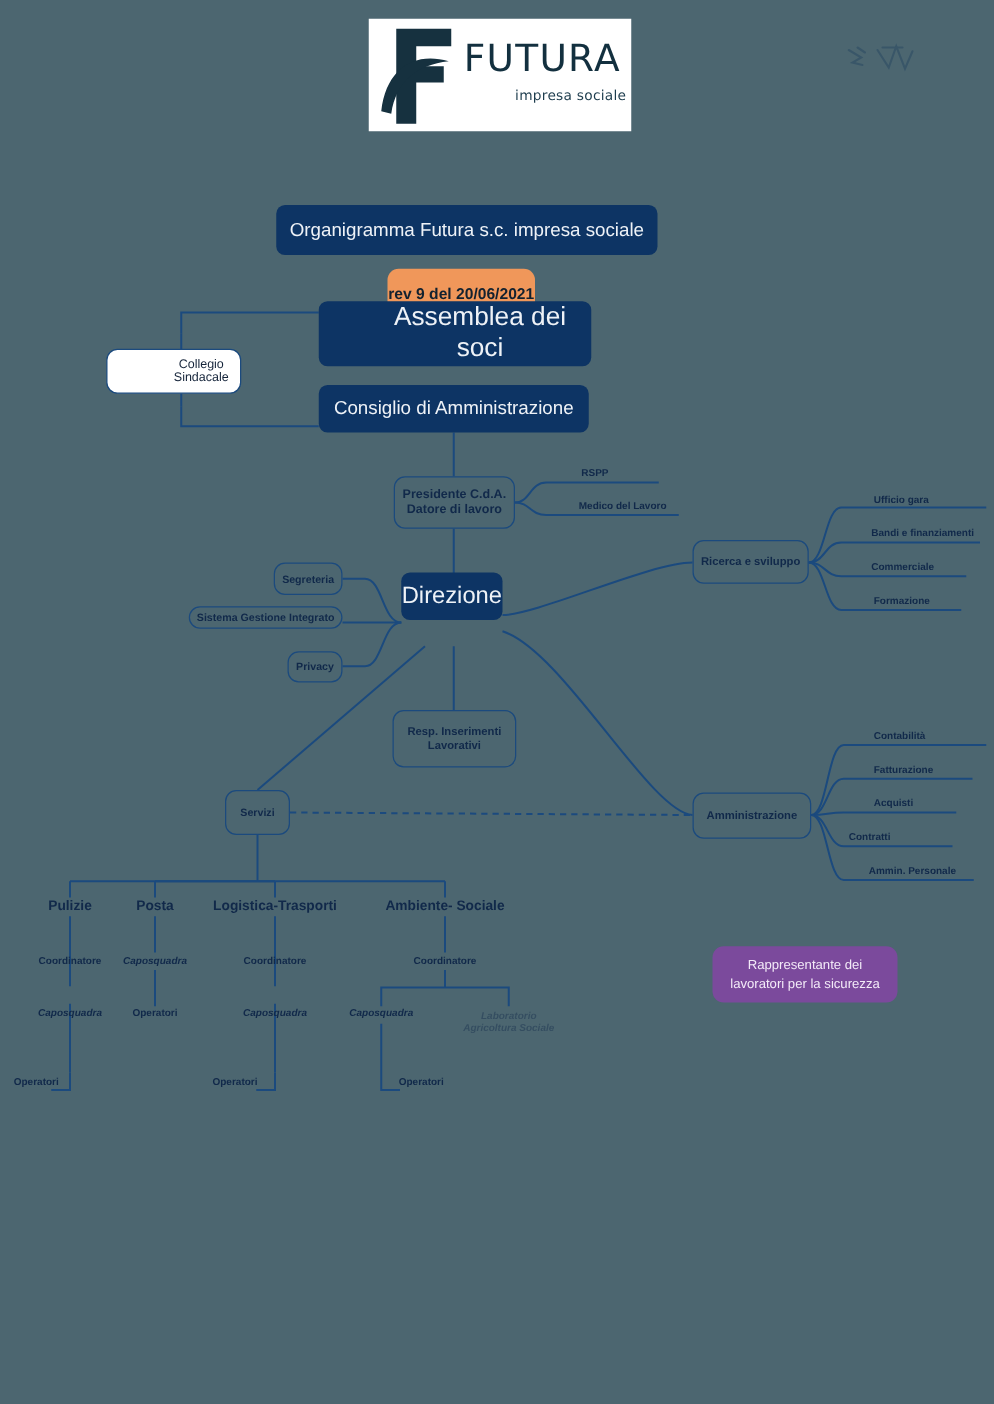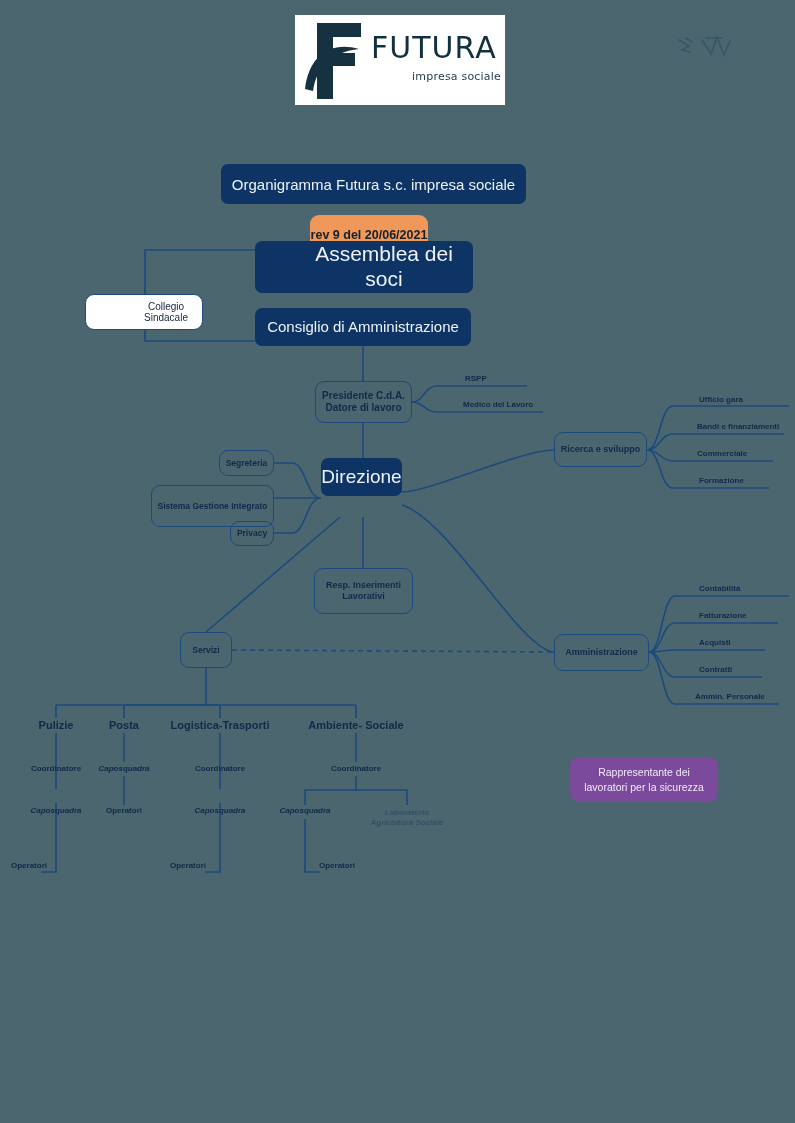--- a/index.html
+++ b/index.html
@@ -60,34 +60,34 @@
 
   
   .node-line{
     position:absolute;border:1.6px solid #1b4a7e;border-radius:9px;
     color:#11294a;font-weight:bold;display:flex;align-items:center;
     justify-content:center;text-align:center;box-sizing:border-box;
     line-height:1.2;background:transparent;
   }
   .n-presidente{left:315px;top:381px;width:97px;height:42px;font-size:10px;}
   .n-segreteria{left:219px;top:450px;width:55px;height:26px;font-size:8.5px;}
-  .n-sgi{left:151px;top:485px;width:123px;height:42px;font-size:8.5px;}
+  .n-sgi{left:151px;top:485px;width:123px;height:18px;font-size:8.5px;}
   .n-privacy{left:230px;top:521px;width:44px;height:25px;font-size:8.5px;}
   .n-ricerca{left:554px;top:432px;width:93px;height:35px;font-size:9px;}
   .n-ammin{left:554px;top:634px;width:95px;height:37px;font-size:9px;}
   .n-servizi{left:180px;top:632px;width:52px;height:36px;font-size:8.5px;}
   .n-respins{left:314px;top:568px;width:99px;height:46px;font-size:9px;}
 
   
   .node-white{
     position:absolute;background:#ffffff;border:1.6px solid #1b4a7e;
     border-radius:9px;color:#15243a;display:flex;align-items:center;
     justify-content:center;text-align:center;box-sizing:border-box;font-size:10px;
   }
-  .n-collegio{left:85px;top:294px;width:118px;height:36px;padding-left:44px;}
+  .n-collegio{left:85px;top:279px;width:108px;height:36px;padding-left:44px;}
 
   
   .node-purple{
     position:absolute;background:#7b4a9c;border-radius:9px;color:#f3eaf8;
     display:flex;align-items:center;justify-content:center;text-align:center;
     box-sizing:border-box;font-size:10.5px;line-height:1.35;
   }
   .n-rls{left:570px;top:757px;width:148px;height:45px;}
 
   
@@ -230,21 +230,21 @@
   <div class="node-line n-ricerca">Ricerca e sviluppo</div>
   <div class="branch-label" style="left:699px;top:395px;">Ufficio gara</div>
   <div class="branch-label" style="left:697px;top:422px;">Bandi e finanziamenti</div>
   <div class="branch-label" style="left:697px;top:449px;">Commerciale</div>
   <div class="branch-label" style="left:699px;top:476px;">Formazione</div>
 
   <div class="node-line n-ammin">Amministrazione</div>
   <div class="branch-label" style="left:699px;top:584px;">Contabilità</div>
   <div class="branch-label" style="left:699px;top:611px;">Fatturazione</div>
   <div class="branch-label" style="left:699px;top:638px;">Acquisti</div>
-  <div class="branch-label" style="left:699px;top:665px;text-align:center;">Contratti</div>
+  <div class="branch-label" style="left:679px;top:665px;text-align:center;">Contratti</div>
   <div class="branch-label" style="left:695px;top:692px;">Ammin. Personale</div>
 
   <div class="node-line n-respins">
     <div>
       <div>Resp. Inserimenti</div>
       <div>Lavorativi</div>
     </div>
   </div>
   <div class="node-line n-servizi">Servizi</div>
 

